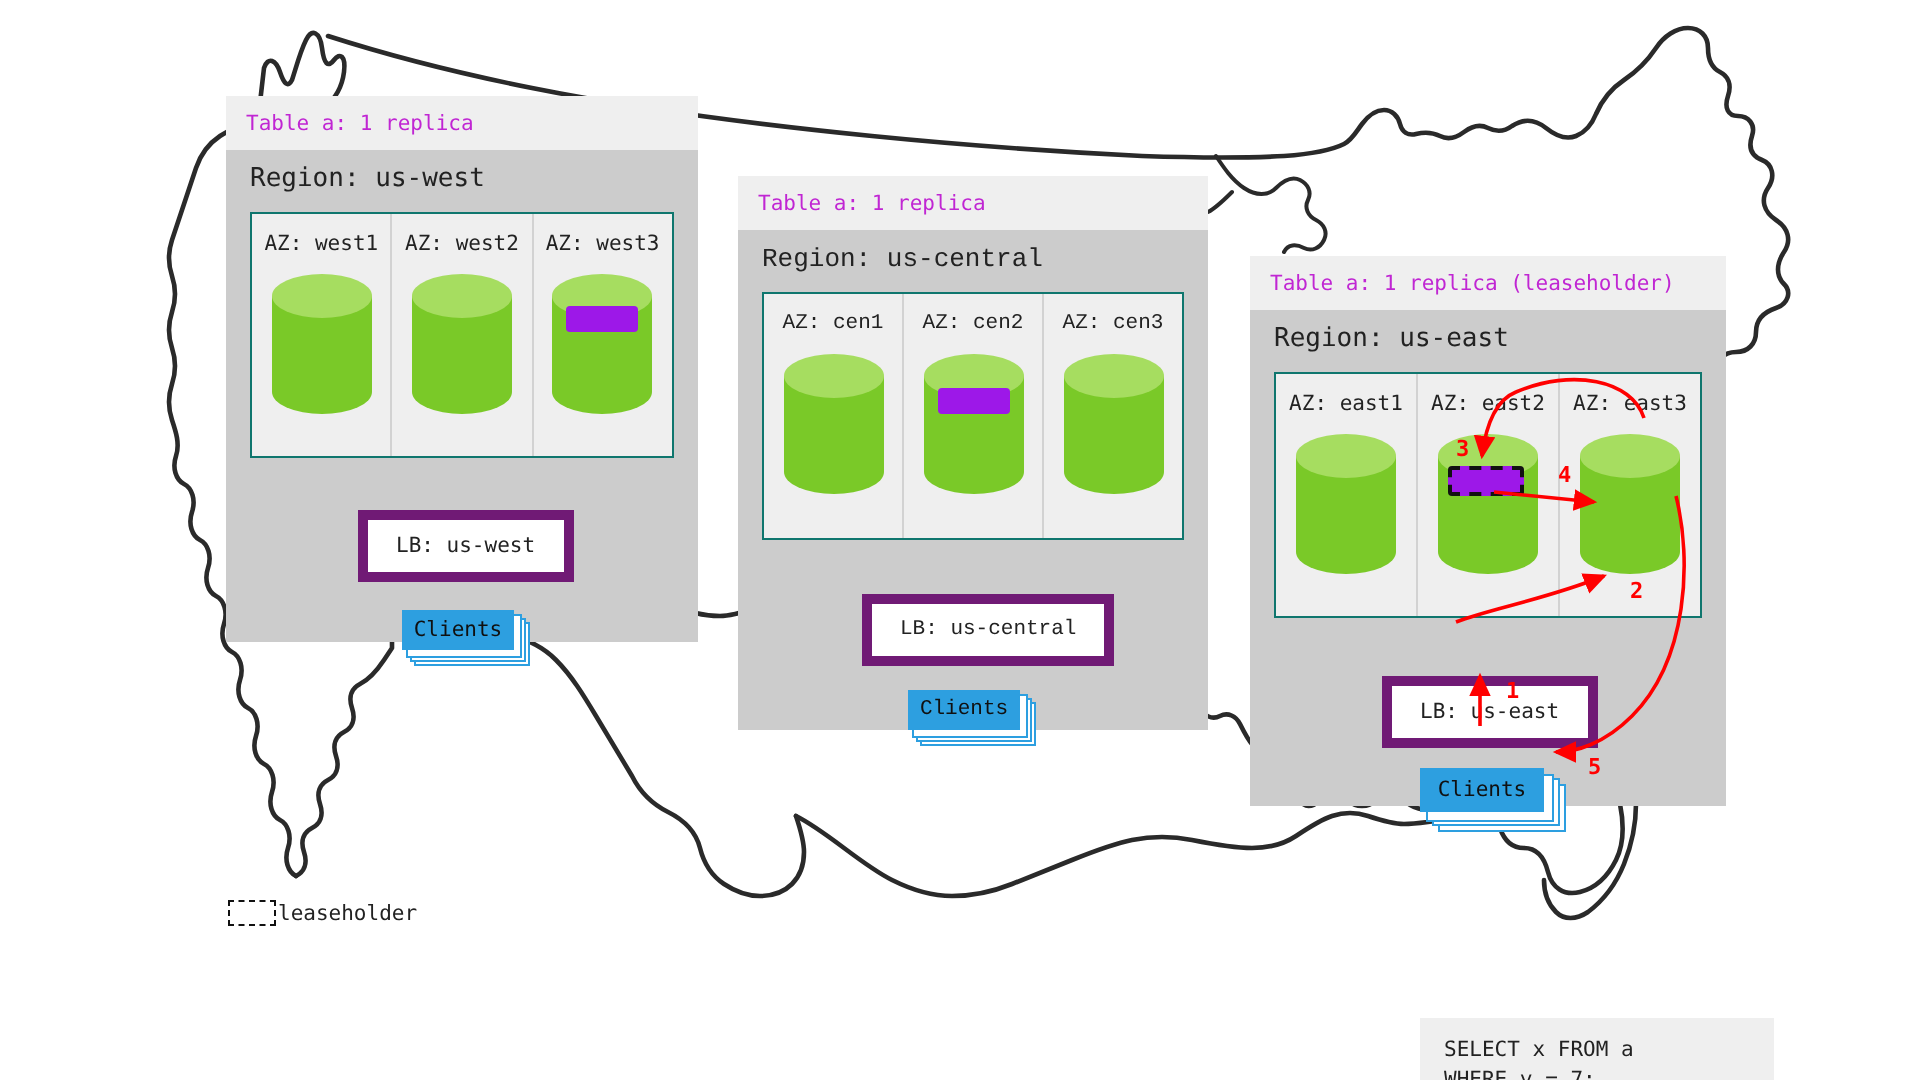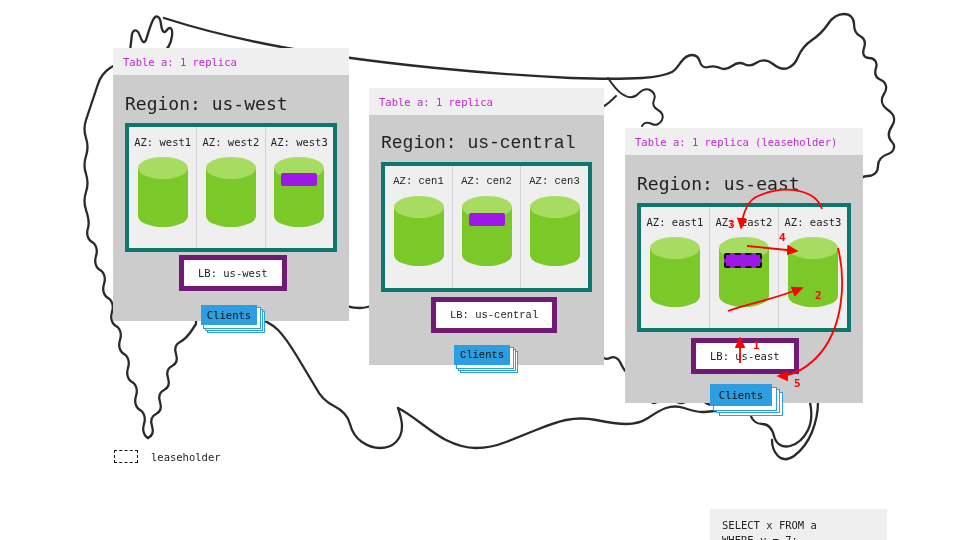--- a/index.html
+++ b/index.html
@@ -18,29 +18,29 @@
     padding:8px 10px 7px 10px;
     letter-spacing:0px;
     white-space:nowrap;
   }
   .region-body{
     background:#cccccc;
     padding:0;
   }
   .region-title{
     color:#222222;
-    font-size:18px;
-    padding:18px 12px 9px 12px;
+    font-size:13px;
+    padding:7px 12px 9px 12px;
     white-space:nowrap;
   }
   .az-row{
     background:#efefef;
     display:flex;
     margin:0 12px;
-    border:4px solid #0f766e;
+    border:1px solid #0f766e;
   }
   .az-cell{
     flex:1;
     padding:9px 0 16px 0;
     text-align:center;
     border-right:1px solid #d2d2d2;
   }
   .az-cell:last-child{border-right:none;}
   .az-label{
     font-size:10.5px;color:#222;white-space:nowrap;
@@ -80,21 +80,21 @@
     position:absolute;
     background:#efefef;
     color:#222;
     font-size:10.5px;
     line-height:15px;
     padding:9px 12px 10px 12px;
     white-space:pre;
   }
   .legend{
     position:absolute;
-    display:flex;align-items:center;gap:13px;
+    display:flex;align-items:center;gap:1px;
     font-size:10.5px;color:#222;
   }
   .legend-swatch{
     width:22px;height:11px;
     border:1.6px dashed #111;
     background:transparent;
     display:inline-block;
   }
   #arrows{position:absolute;left:0;top:0;width:960px;height:540px;pointer-events:none;}
   .arrow-num{

